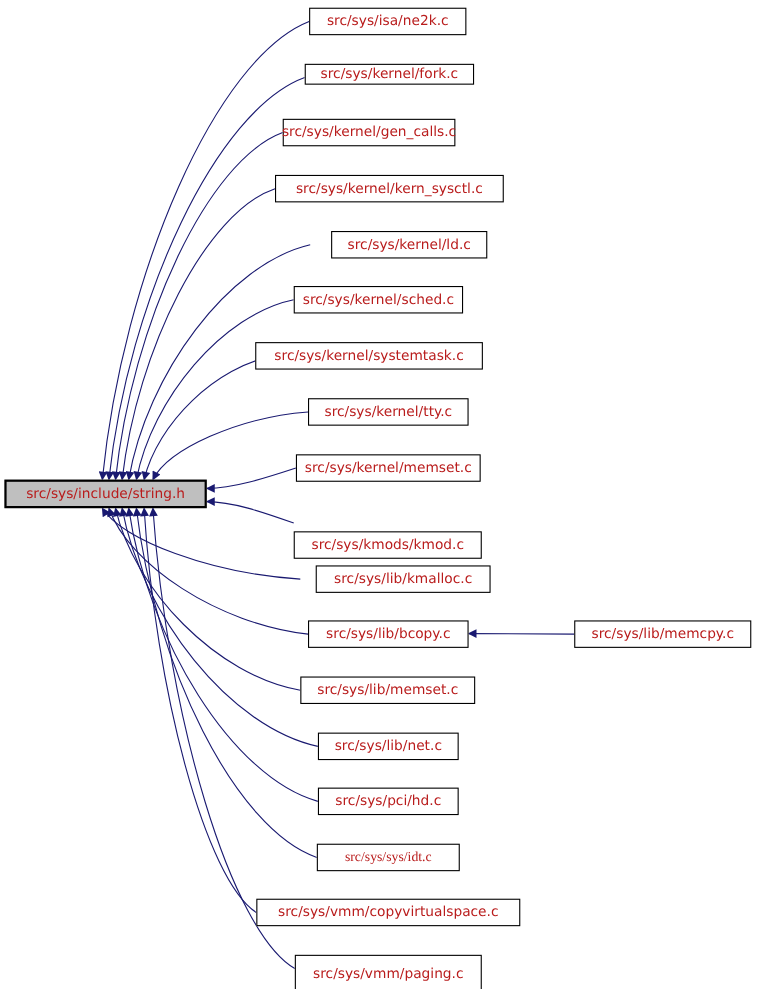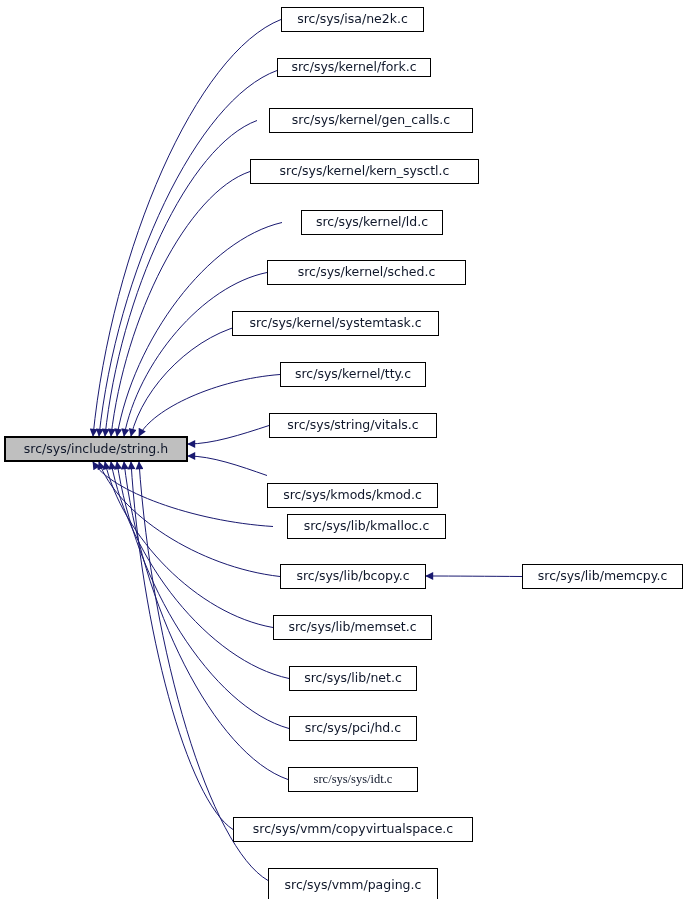--- a/index.html
+++ b/index.html
@@ -19,21 +19,21 @@
     position: absolute;
     left: 0;
     top: 0;
     pointer-events: none;
   }
   .node {
     position: absolute;
     box-sizing: border-box;
     border: 1px solid #000000;
     background: #ffffff;
-    color: #0f172a;
+    color: #b91c1c;
     font-size: 12.5px;
     line-height: 1;
     display: flex;
     align-items: center;
     justify-content: center;
     white-space: nowrap;
     cursor: pointer;
     z-index: 2;
   }
   .node.highlight {
@@ -70,27 +70,27 @@
         <path d="M 288 779.5 C 214.2 754.1, 140.4 604.9, 124 462" fill="none" stroke="#191970" stroke-width="1" marker-end="url(#arrow)"></path>
         <path d="M 233 829.5 C 187.1 800.1, 141.2 627.4, 131 462" fill="none" stroke="#191970" stroke-width="1" marker-end="url(#arrow)"></path>
         <path d="M 268 880.5 C 209.9 847.0, 151.9 650.3, 139 462" fill="none" stroke="#191970" stroke-width="1" marker-end="url(#arrow)"></path>
         <path d="M 522 576.5 C 488.4 576.3, 454.8 576.0, 426 576" fill="none" stroke="#191970" stroke-width="1" marker-end="url(#arrow)"></path>
       </g>
   </svg>
   <div id="node-layer">
       <div class="node highlight" style="left: 4px; top: 436px; width: 184px; height: 26px;">src/sys/include/string.h</div>
       <div class="node" style="left: 281px; top: 7px; width: 143px; height: 25px;">src/sys/isa/ne2k.c</div>
       <div class="node" style="left: 277px; top: 58px; width: 154px; height: 19px;">src/sys/kernel/fork.c</div>
-      <div class="node" style="left: 257px; top: 108px; width: 204px; height: 25px; margin-left: 12px;">src/sys/kernel/gen_calls.c</div>
-      <div class="node" style="left: 250px; top: 159px; width: 229px; height: 25px;">src/sys/kernel/kern_sysctl.c</div>
+      <div class="node" style="left: 257px; top: 108px; width: 157px; height: 25px;">src/sys/kernel/gen_calls.c</div>
+      <div class="node" style="left: 250px; top: 159px; width: 208px; height: 25px;">src/sys/kernel/kern_sysctl.c</div>
       <div class="node" style="left: 282px; top: 210px; width: 142px; height: 25px; margin-left: 19px;">src/sys/kernel/ld.c</div>
-      <div class="node" style="left: 267px; top: 260px; width: 199px; height: 25px;">src/sys/kernel/sched.c</div>
+      <div class="node" style="left: 267px; top: 260px; width: 154px; height: 25px;">src/sys/kernel/sched.c</div>
       <div class="node" style="left: 232px; top: 311px; width: 207px; height: 25px;">src/sys/kernel/systemtask.c</div>
       <div class="node" style="left: 280px; top: 362px; width: 146px; height: 25px;">src/sys/kernel/tty.c</div>
-      <div class="node" style="left: 269px; top: 413px; width: 168px; height: 25px;">src/sys/string/vitals.c</div>
+      <div class="node" style="left: 269px; top: 413px; width: 168px; height: 25px;">src/sys/kernel/memset.c</div>
       <div class="node" style="left: 267px; top: 463px; width: 171px; height: 25px; margin-top: 20px;">src/sys/kmods/kmod.c</div>
       <div class="node" style="left: 287px; top: 514px; width: 159px; height: 25px;">src/sys/lib/kmalloc.c</div>
       <div class="node" style="left: 280px; top: 564px; width: 146px; height: 25px;">src/sys/lib/bcopy.c</div>
       <div class="node" style="left: 522px; top: 564px; width: 161px; height: 25px;">src/sys/lib/memcpy.c</div>
       <div class="node" style="left: 273px; top: 615px; width: 159px; height: 25px;">src/sys/lib/memset.c</div>
       <div class="node" style="left: 289px; top: 666px; width: 128px; height: 25px;">src/sys/lib/net.c</div>
       <div class="node" style="left: 289px; top: 716px; width: 128px; height: 25px;">src/sys/pci/hd.c</div>
       <div class="node" style="left: 288px; top: 767px; width: 130px; height: 25px; font-family: Liberation Serif, serif;">src/sys/sys/idt.c</div>
       <div class="node" style="left: 233px; top: 817px; width: 240px; height: 25px;">src/sys/vmm/copyvirtualspace.c</div>
       <div class="node" style="left: 268px; top: 868px; width: 170px; height: 35px;">src/sys/vmm/paging.c</div>

